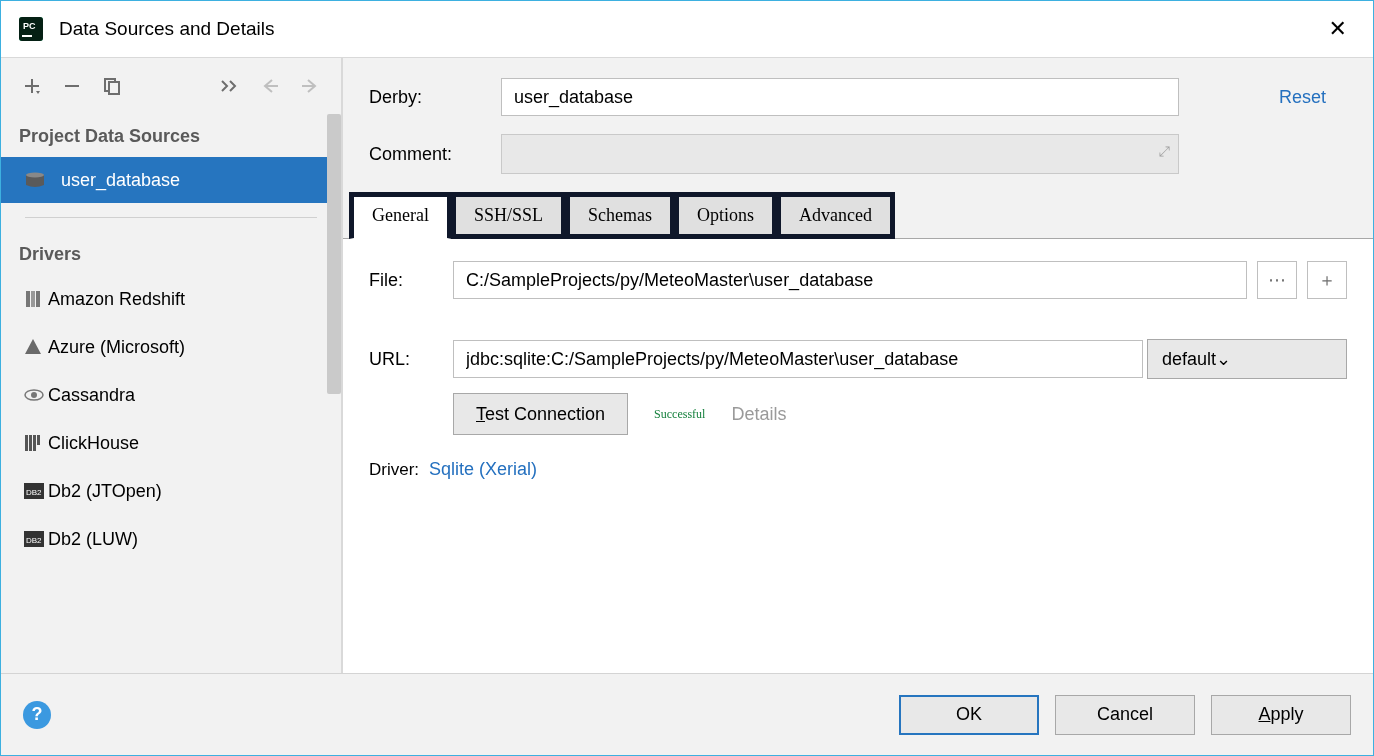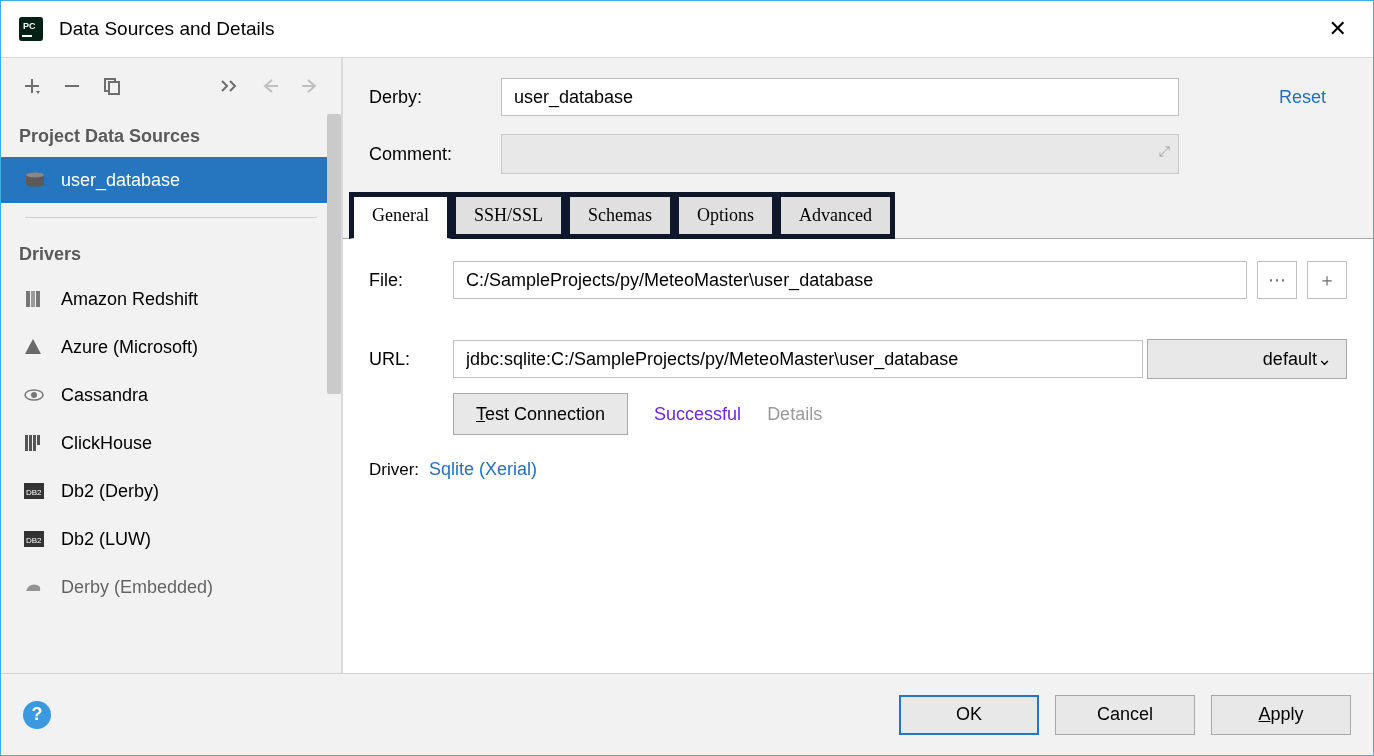--- a/index.html
+++ b/index.html
@@ -14,46 +14,46 @@
 .toolbar { display: flex; align-items: center; padding: 8px 14px; height: 56px; gap: 6px; }
 .tb-btn { width: 34px; height: 34px; display: flex; align-items: center; justify-content: center; color: #6e6e6e; cursor: pointer; }
 .tb-btn.disabled { color: #bfbfbf; cursor: default; }
 .section-header { font-size: 18px; font-weight: bold; color: #5a5a5a; padding: 12px 18px 10px; }
 .ds-item { display: flex; align-items: center; height: 46px; padding: 0 22px; gap: 14px; cursor: pointer; }
 .ds-item.selected { background: #2675bf; color: #fff; }
 .ds-icon { width: 24px; height: 18px; display: flex; align-items: center; justify-content: center; }
 .ds-label { font-size: 18px; }
 .separator { height: 1px; background: #d0d0d0; margin: 14px 24px 14px; }
 .drivers-list { overflow: hidden; }
-.driver-item { display: flex; align-items: center; height: 48px; padding: 0 22px; gap: 14px; cursor: pointer; }
+.driver-item { display: flex; align-items: center; height: 48px; padding: 0 22px; gap: 1px; cursor: pointer; }
 .driver-icon { width: 24px; height: 20px; display: flex; align-items: center; justify-content: flex-start; }
 .driver-label { font-size: 18px; }
 .sidebar-scrollbar { position: absolute; top: 56px; right: 0; width: 14px; height: 280px; background: #cacaca; border-radius: 2px; }
 .content { flex: 1; background: #f2f2f2; border-top: 1px solid #d9d9d9; border-left: 2px solid #d9d9d9; display: flex; flex-direction: column; }
 .form-top { padding: 20px 26px 0; }
 .form-row { display: flex; align-items: center; margin-bottom: 18px; }
 .form-label { width: 132px; font-size: 18px; color: #000; }
 .text-input { flex: 1; height: 38px; border: 1px solid #bfbfbf; background: #fff; padding: 0 12px; font-size: 18px; font-family: inherit; }
 .reset-link { margin-left: 100px; color: #2470bf; font-size: 18px; cursor: pointer; }
 .comment-box { flex: 1; height: 40px; border: 1px solid #c9c9c9; background: #e8e8e8; position: relative; }
 .expand-icon { position: absolute; right: 8px; top: 8px; color: #9e9e9e; font-size: 14px; }
 .tabs { display: flex; padding-left: 6px; position: relative; }
 .tabs::after { content:""; position:absolute; left:0; right:0; bottom:0; height:1px; background:#a8a8a8; z-index:0; }
 .tab { padding: 8px 18px; border: 5px solid #0f172a; background: #e0e0e0; font-size: 18px; cursor: pointer; margin-right: -1px; position: relative; z-index:1;font-family:Liberation Serif, serif; }
 .tab.active { background: #fff; border-bottom: 1px solid #fff; }
 .tab-body { background: #fff; padding: 22px 26px; flex: 1; border-top: none; }
 .tab-row { display: flex; align-items: center; margin-bottom: 14px; }
 .tab-label { width: 84px; font-size: 18px; }
 .icon-btn { width: 40px; height: 38px; border: 1px solid #bfbfbf; background: #fff; margin-left: 10px; display: flex; align-items: center; justify-content: center; cursor: pointer; font-size: 18px; color: #6e6e6e; }
-.dropdown { width: 200px; height: 40px; border: 1px solid #a8a8a8; background: #e8e8e8; display: flex; align-items: center; justify-content: flex-end; padding: 0 14px; margin-left: 4px; cursor: pointer; font-size: 18px; }
+.dropdown { width: 200px; height: 40px; border: 1px solid #a8a8a8; background: #e8e8e8; display: flex; align-items: center; justify-content: flex-start; padding: 0 14px; margin-left: 4px; cursor: pointer; font-size: 18px; }
 .hint { font-size: 16px; color: #3a3a3a; margin-left: 84px; margin-bottom: 14px; }
 .test-row { display: flex; align-items: center; margin-left: 84px; gap: 26px; margin-bottom: 24px; }
 .test-btn { height: 42px; padding: 0 22px; border: 1px solid #a8a8a8; background: #e8e8e8; font-size: 18px; cursor: pointer; }
 .test-btn .uline { text-decoration: underline; }
-.success { color: #6d28d9; font-size: 18px; }
+.success { color: #15803d; font-size: 12px; font-family: Liberation Serif, serif; }
 .details { color: #9a9a9a; font-size: 18px; cursor: pointer; }
 .driver-row { display: flex; align-items: center; gap: 10px; }
 .driver-link { color: #2470bf; font-size: 18px; cursor: pointer; }
 .footer { height: 82px; border-top: 1px solid #d4d4d4; display: flex; align-items: center; padding: 0 22px; background: #f2f2f2; }
 .help-icon { width: 28px; height: 28px; border-radius: 50%; background: #3b99e0; color: #fff; display: flex; align-items: center; justify-content: center; font-weight: bold; font-size: 18px; cursor: pointer; }
 .footer-spacer { flex: 1; }
 .footer-btn { width: 140px; height: 40px; border: 1px solid #a8a8a8; background: #e8e8e8; margin-left: 16px; font-size: 18px; cursor: pointer; }
 .footer-btn.primary { border: 2px solid #2675bf; }
 .footer-btn .uline { text-decoration: underline; }
 </style>
@@ -161,38 +161,30 @@
           </div>
         <div class="driver-label">ClickHouse</div>
       </div>
       <div class="driver-item">
         <div class="driver-icon">
             <svg width="22" height="18" viewBox="0 0 22 18">
               <rect x="1" y="1" width="20" height="16" fill="#333"></rect>
               <text x="3" y="13" font-size="8" fill="#fff">DB2</text>
             </svg>
           </div>
-        <div class="driver-label">Db2 (Derby)</div>
+        <div class="driver-label">Db2 (JTOpen)</div>
       </div>
       <div class="driver-item">
         <div class="driver-icon">
             <svg width="22" height="18" viewBox="0 0 22 18">
               <rect x="1" y="1" width="20" height="16" fill="#333"></rect>
               <text x="3" y="13" font-size="8" fill="#fff">DB2</text>
             </svg>
           </div>
         <div class="driver-label">Db2 (LUW)</div>
-      </div>
-      <div class="driver-item" style="opacity:0.6">
-        <div class="driver-icon">
-            <svg width="20" height="16" viewBox="0 0 20 16">
-              <path d="M3 12 Q6 4 14 6 Q18 7 17 12 Z" fill="#555"></path>
-            </svg>
-          </div>
-        <div class="driver-label">Derby (Embedded)</div>
       </div>
     </div>
     <div class="sidebar-scrollbar"></div>
   </div>
 
   <div class="content">
     <div class="form-top">
       <div class="form-row">
         <div class="form-label">Derby:</div>
         <input class="text-input" style="max-width: 678px;" value="user_database">

